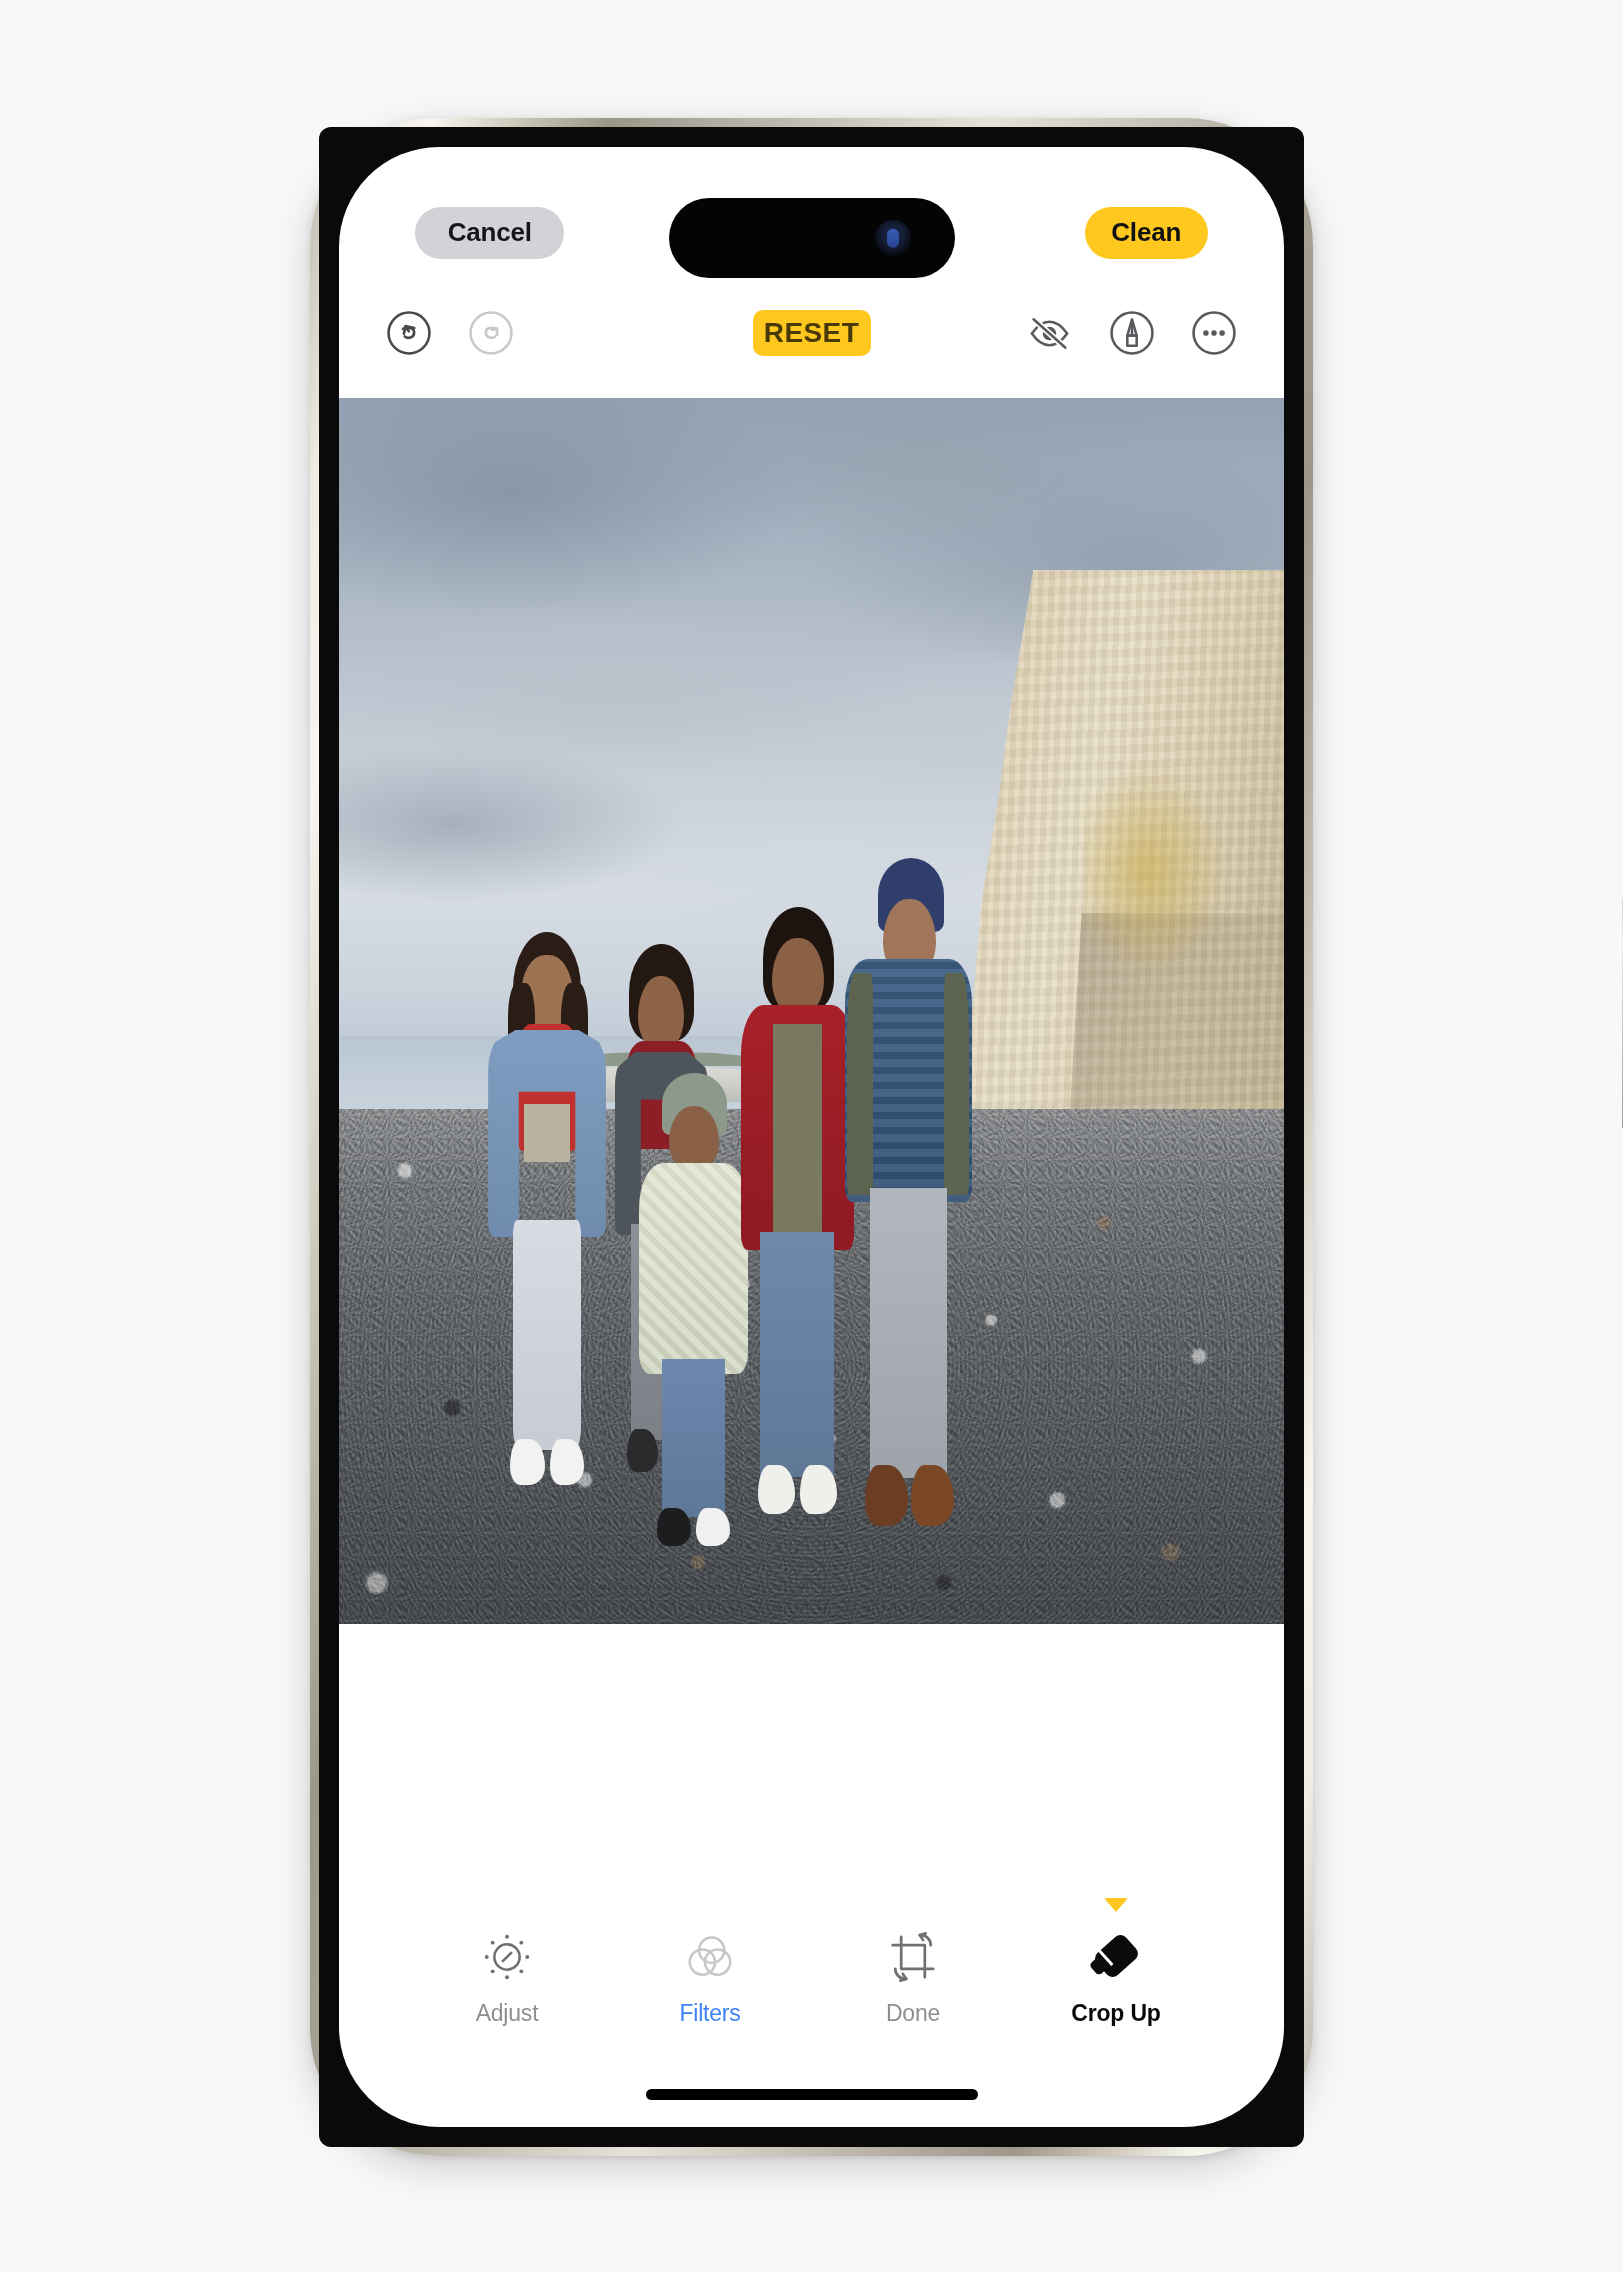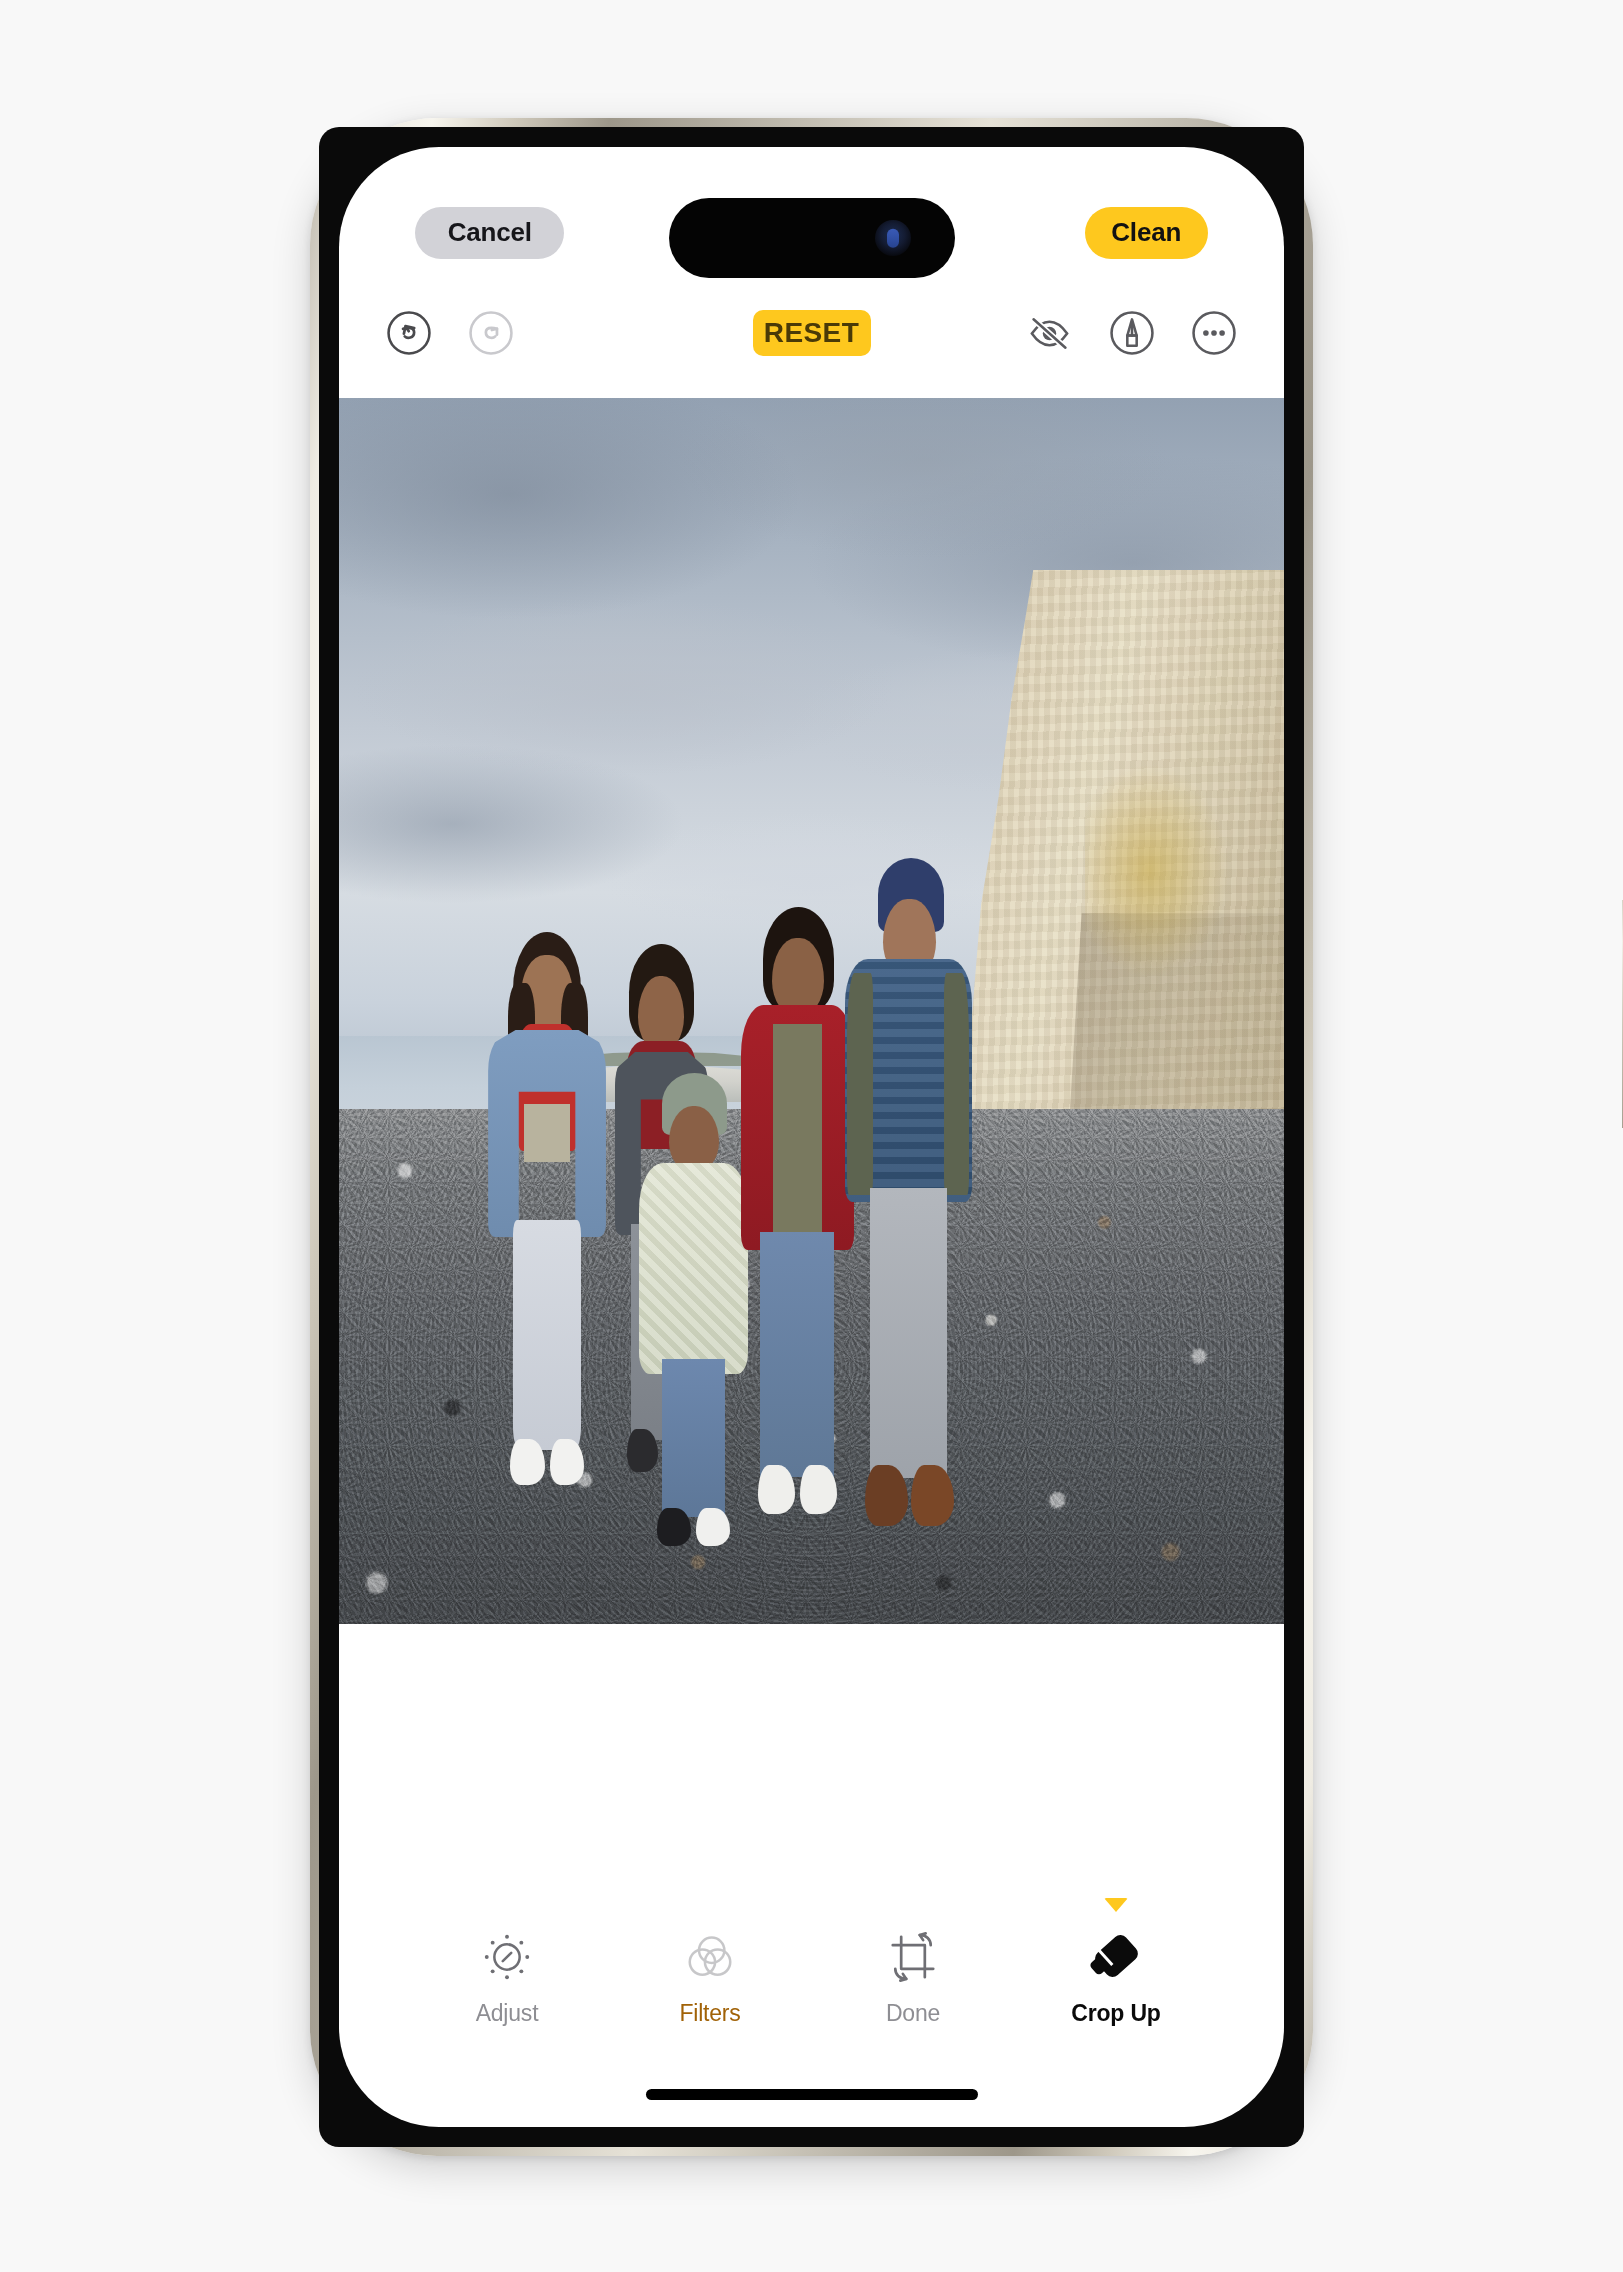--- a/index.html
+++ b/index.html
@@ -35,21 +35,21 @@
         #f7f5ee 91%, #efece3 95%, #b8b2a6 100%);
     box-shadow: 0 12px 39px rgba(0,0,0,0.16), 0 2.5px 8.5px rgba(0,0,0,0.10);
   }
 
   .phone-bezel {
     position: absolute;
     left: 9.3px;
     top: 9.3px;
     right: 9.3px;
     bottom: 9.3px;
-    border-radius: 20px;
+    border-radius: 12px;
     background: #0a0a0a;
   }
 
   .phone-screen {
     position: absolute;
     left: 20px;
     top: 20px;
     right: 20px;
     bottom: 20px;
     border-radius: 100px;
@@ -367,21 +367,21 @@
   }
   .tool-label {
     margin-top: 12px;
     font-size: 23px;
     font-weight: 400;
     color: #8e8e93;
     letter-spacing: -0.2px;
   }
   .tool.selected .tool-label { color: #0a0a0a; font-weight: 700; }
   .tool.dim .tool-ico { opacity: .38; }
-  .tool.dim .tool-label { color: #a16207; }
+  .tool.dim .tool-label { color: #3b82f6; }
 
   .tool-marker {
     position: absolute;
     top: -29px;
     left: 50%;
     transform: translateX(-50%);
     width: 0; height: 0;
     border-left: 12.7px solid transparent;
     border-right: 12.7px solid transparent;
     border-top: 14.4px solid #fec81e;

